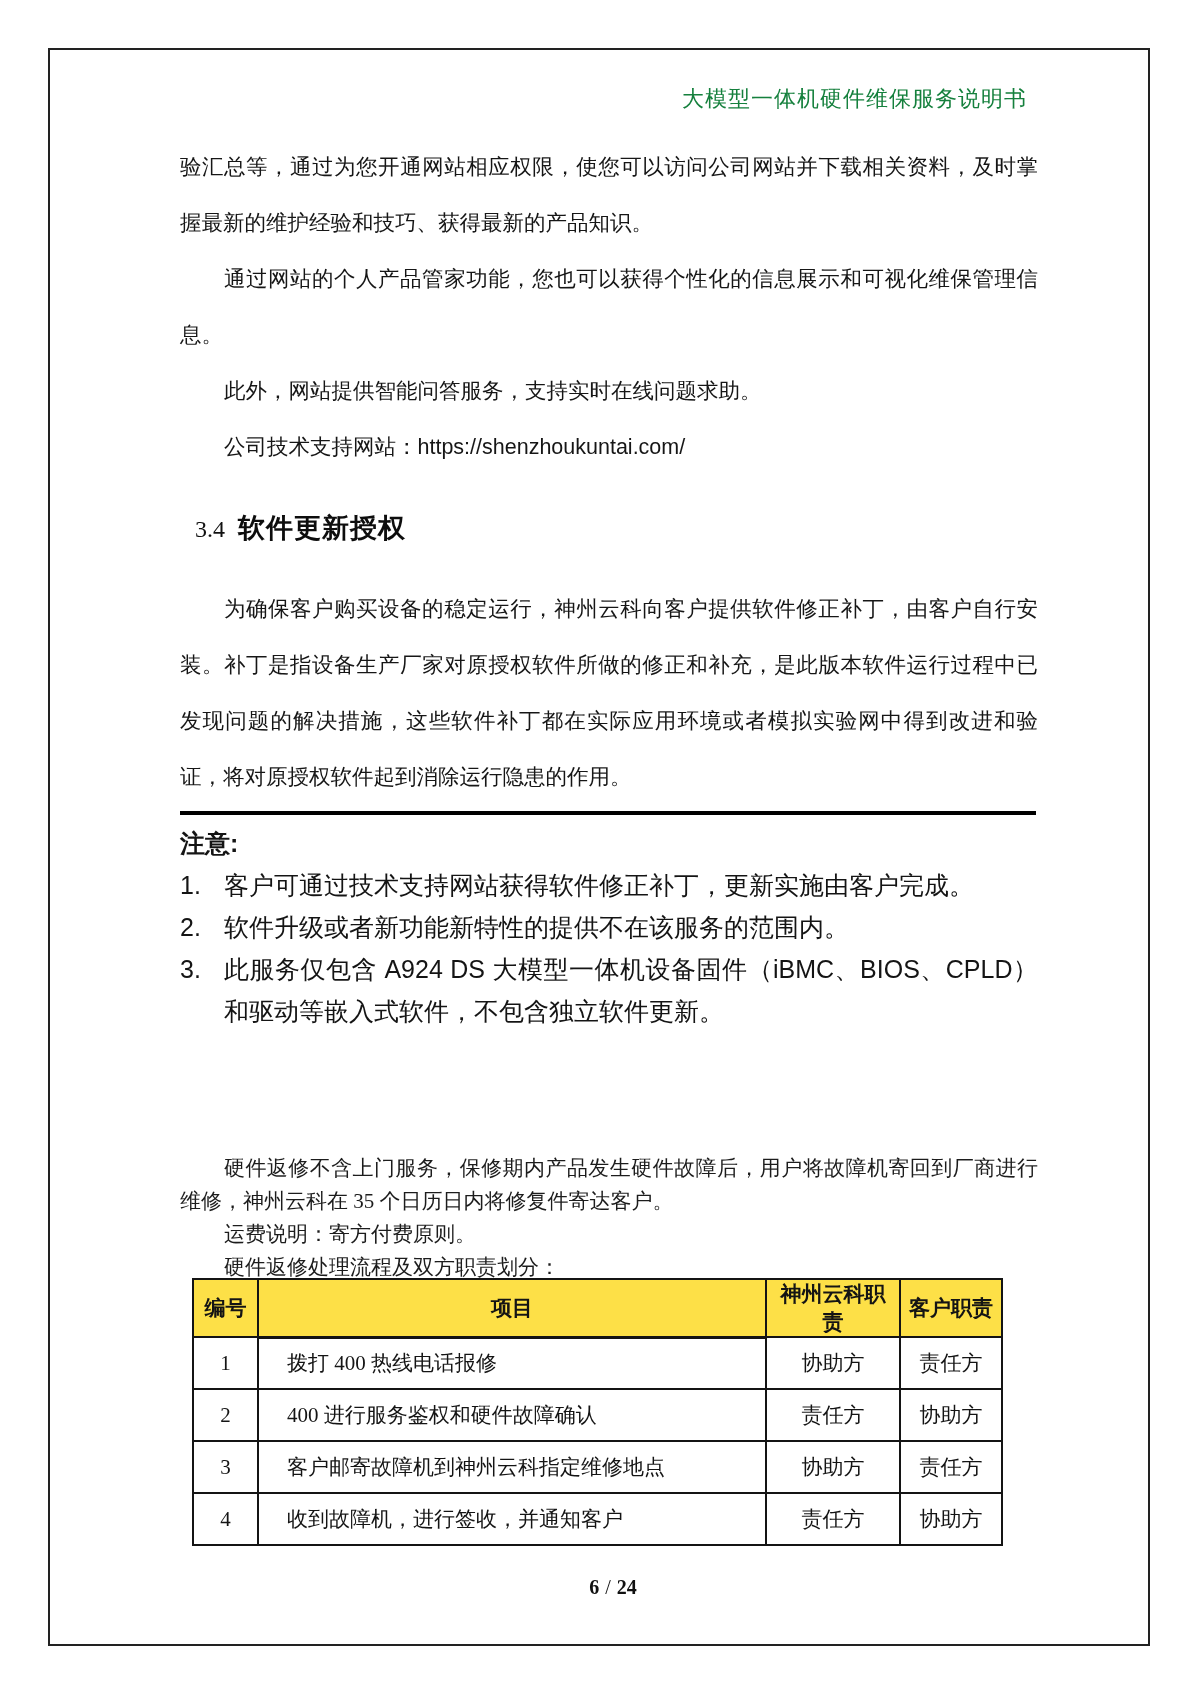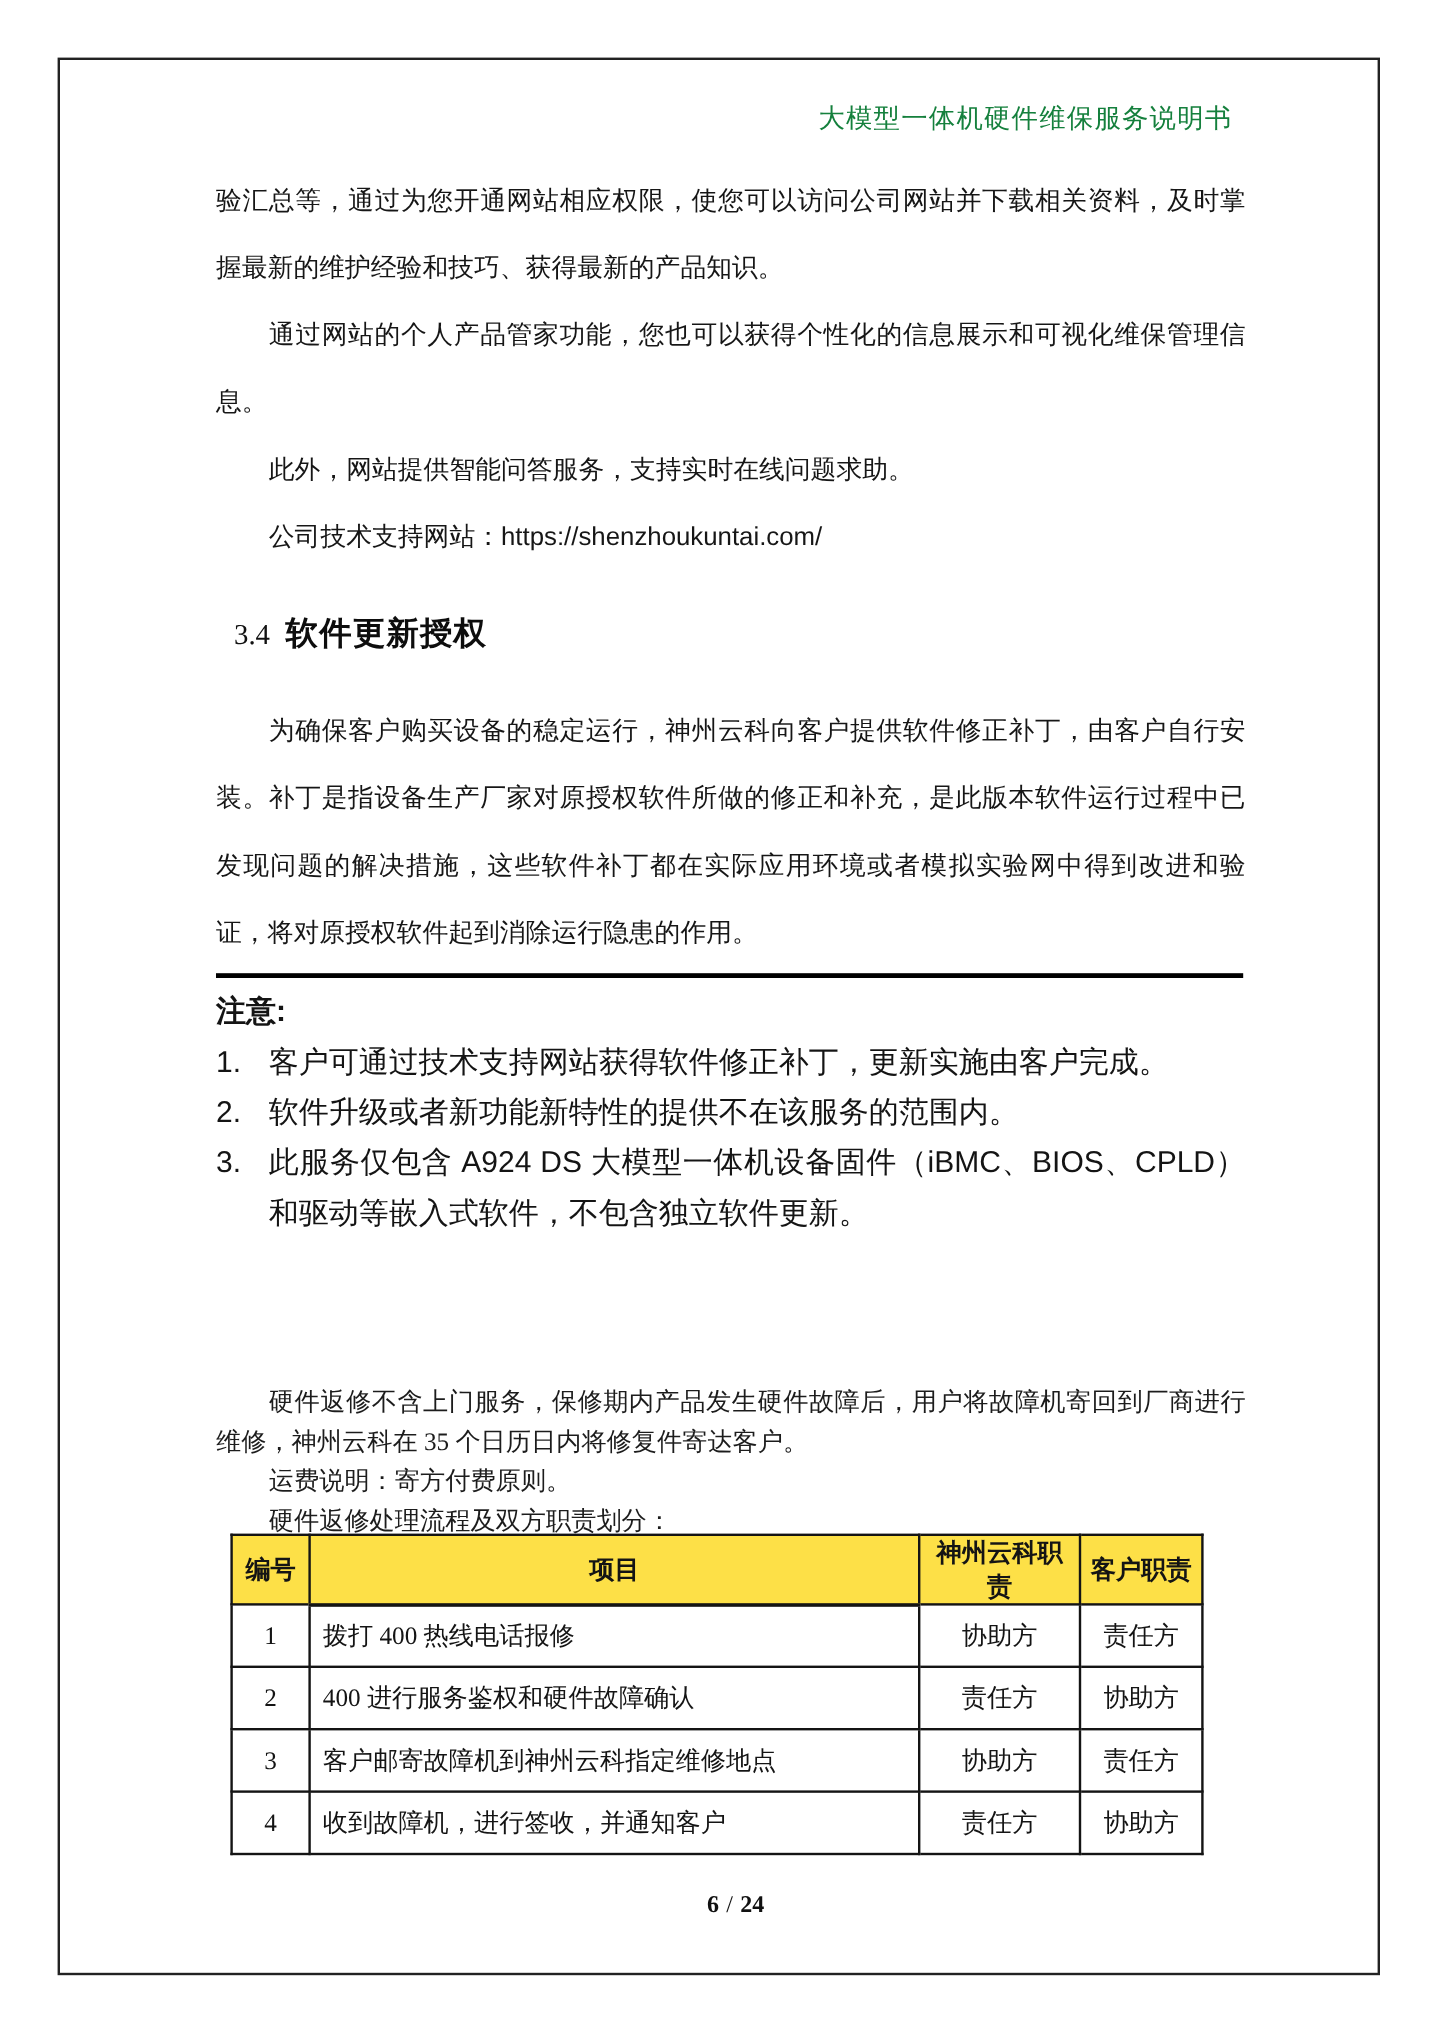--- a/index.html
+++ b/index.html
@@ -141,21 +141,21 @@
     text-align: center;
     background: #ffffff;
   }
   .resp-table thead th {
     background: #fde047;
     font-weight: 700;
     height: 57px;
   }
   .resp-table thead th.col-item { border-bottom-width: 3px; }
   .resp-table tbody td { height: 52px; font-weight: 400; }
-  .resp-table td.cell-item { text-align: left; padding-left: 10px; }
+  .resp-table td.cell-item { text-align: left; padding-left: 28px; }
   .col-no    { width: 65px;  }
   .col-item  { width: 508px; }
   .col-szyk  { width: 134px; }
   .col-cust  { width: 102px; }
   
   .doc-footer {
     position: absolute;
     left: 184px;
     top: 1576px;
     width: 858px;

